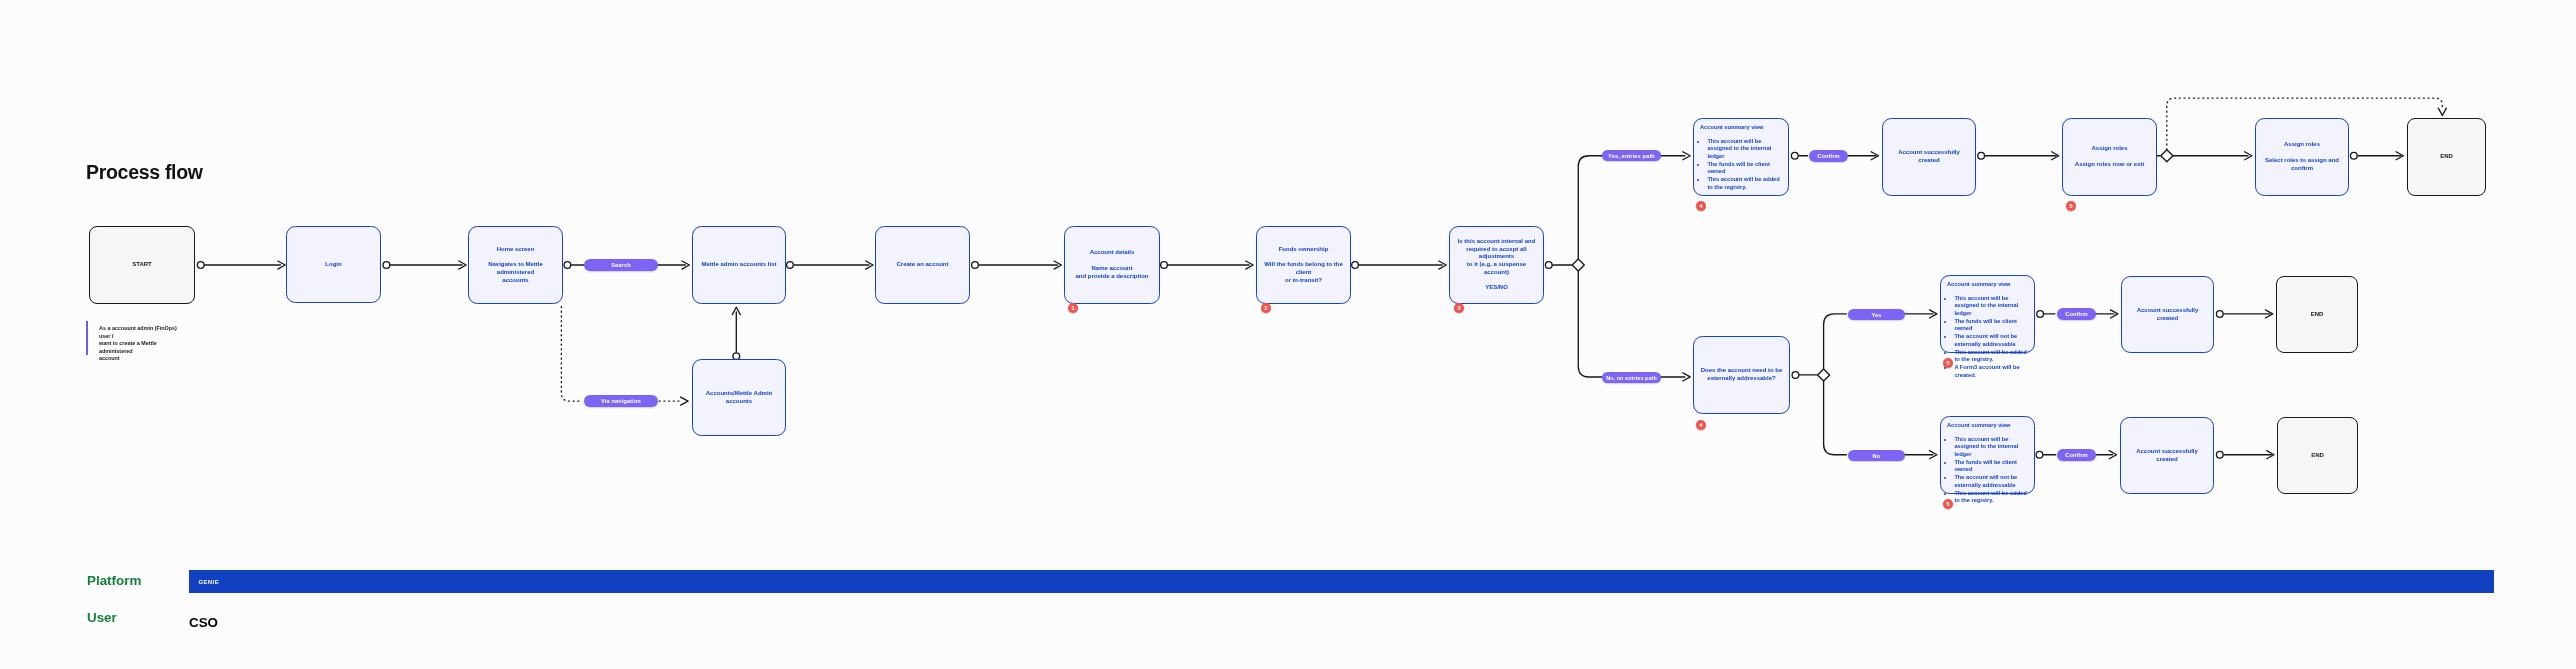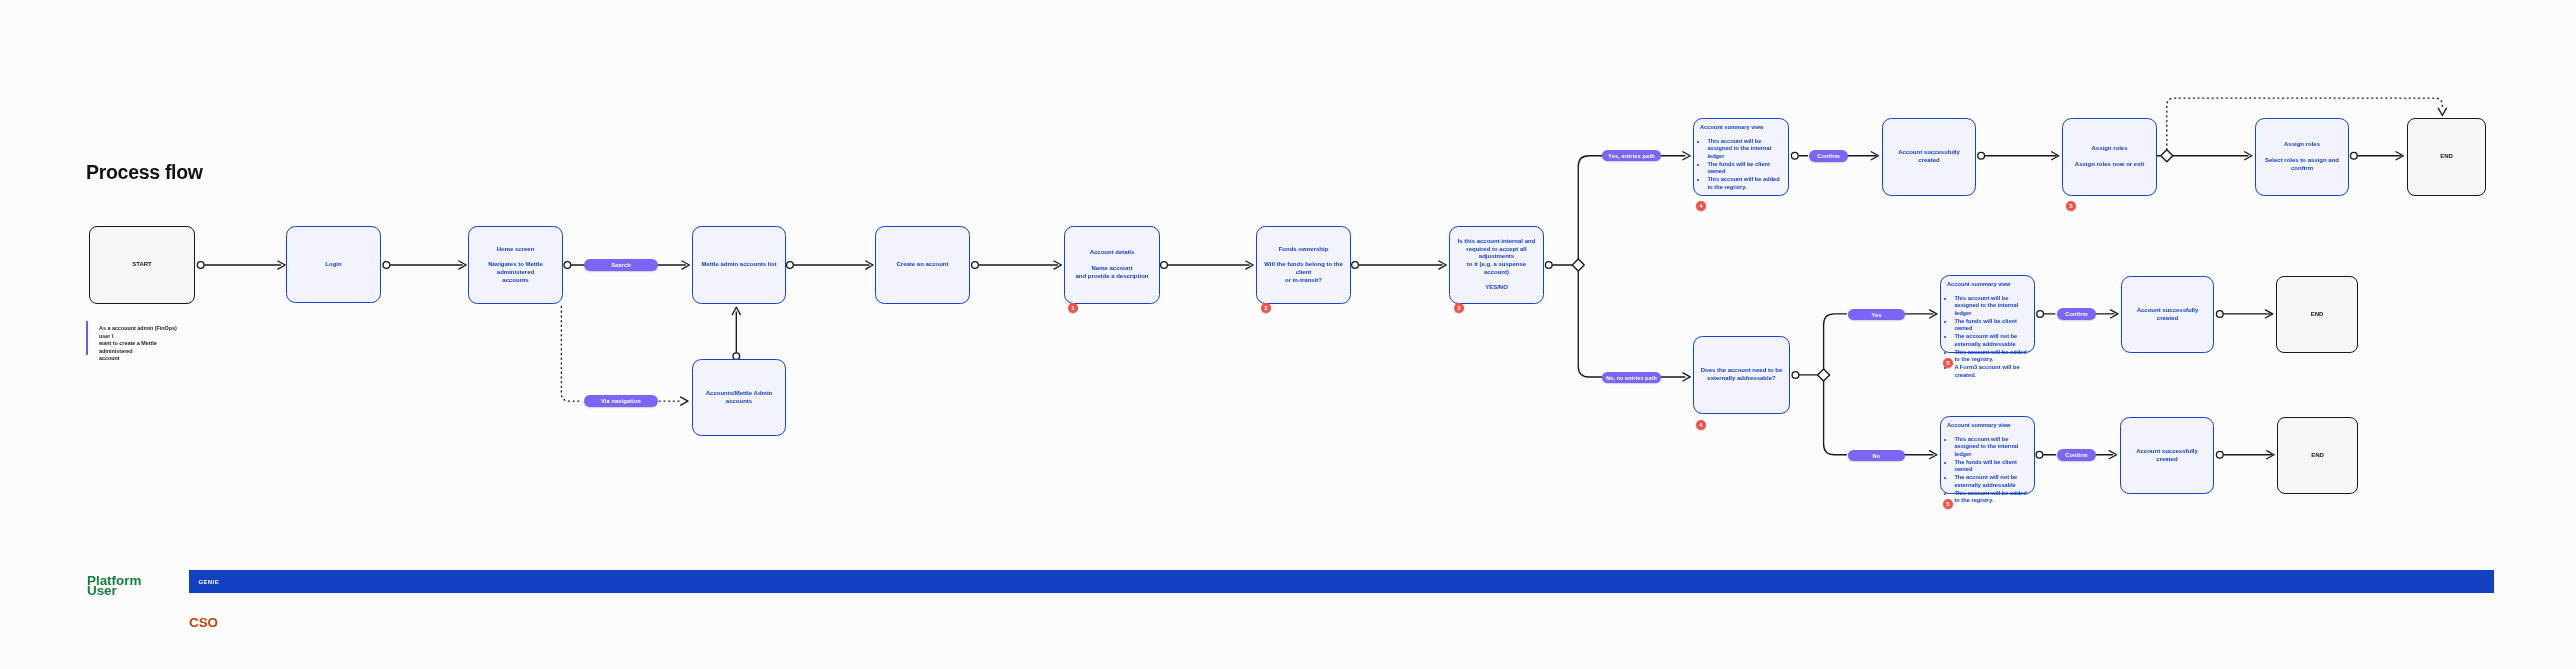--- a/index.html
+++ b/index.html
@@ -47,21 +47,21 @@
     position:absolute;left:99px;top:306px;width:87px;z-index:3;
     font-size:5.4px;font-weight:600;color:#1c1c1c;line-height:1.4;white-space:pre-line;
   }
   .note-rule{position:absolute;left:86px;top:302px;width:2px;height:34px;background:#6f5bf0;z-index:3;}
   .footer-label{position:absolute;z-index:3;font-size:13.4px;font-weight:800;color:#15803d;}
   .platform-bar{
     position:absolute;left:189px;top:551px;width:2305px;height:23px;z-index:3;
     background:#1141c0;color:#ffffff;display:flex;align-items:center;
     font-size:6px;font-weight:700;letter-spacing:0.4px;padding-left:9.4px;box-sizing:border-box;
   }
-  .user-value{position:absolute;left:189px;top:596px;z-index:3;font-size:13.4px;font-weight:800;color:#c2410c;}
+  .user-value{position:absolute;left:189px;top:596px;z-index:3;font-size:13.4px;font-weight:800;color:#000000;}
 </style>
 </head>
 <body>
 
 <div id="canvas">
 
   <svg class="wires" width="2576" height="669" viewBox="0 0 3840 998">
     <g stroke="#16181d" stroke-width="2" fill="none" stroke-linecap="round" stroke-linejoin="round">
 
       <g>
@@ -248,17 +248,17 @@
   <div class="badge" style="left:1696px;top:182px;">4</div>
   <div class="badge" style="left:1696px;top:401px;">4</div>
   <div class="badge" style="left:2066px;top:182px;">5</div>
   <div class="badge" style="left:1943px;top:339px;">5</div>
   <div class="badge" style="left:1943px;top:480px;">5</div>
 
   <div class="footer-label" style="left:87px;top:554px;">Platform</div>
   <div class="platform-bar">
     <span>GENIE</span>
   </div>
-  <div class="footer-label" style="left:87px;top:564px;">User</div>
+  <div class="footer-label" style="left:87px;top:591px;">User</div>
   <div class="user-value">CSO</div>
 
 </div>
 
 
 </body></html>

